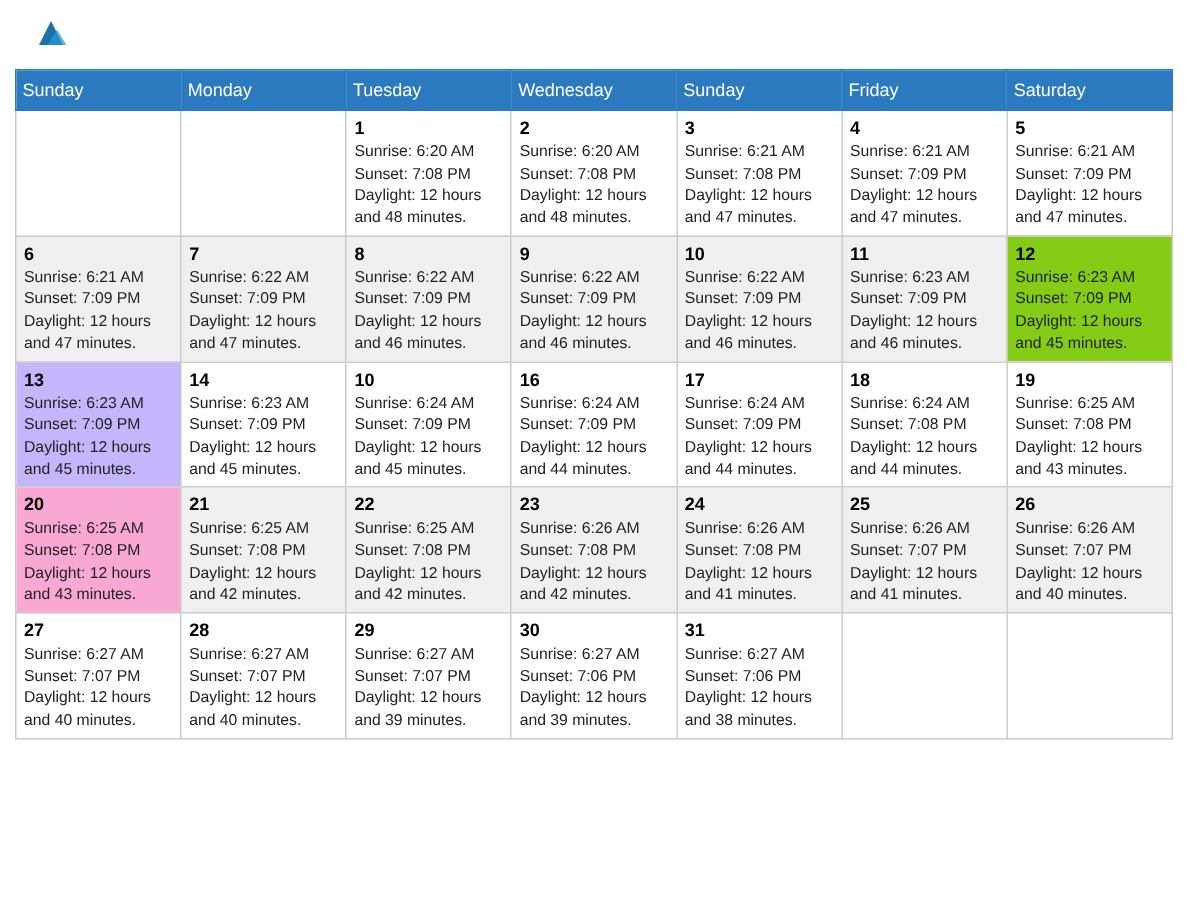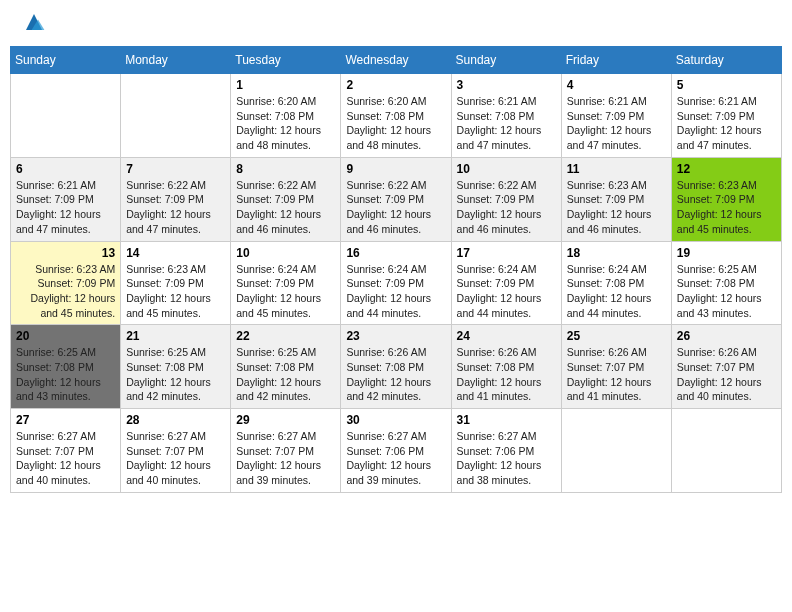--- a/index.html
+++ b/index.html
@@ -203,21 +203,21 @@
 Daylight: 12 hours and 46 minutes.</div>
         </td>
         <td style="background: #84cc16;">
           <span class="day-number">12</span>
           <div class="day-info" style="white-space: pre-line;">Sunrise: 6:23 AM
 Sunset: 7:09 PM
 Daylight: 12 hours and 45 minutes.</div>
         </td>
       </tr>
       <tr>
-        <td style="background: #fef9c3; text-align: right;">
+        <td style="background: #c4b5fd;">
           <span class="day-number">13</span>
           <div class="day-info" style="white-space: pre-line;">Sunrise: 6:23 AM
 Sunset: 7:09 PM
 Daylight: 12 hours and 45 minutes.</div>
         </td>
         <td style="background: rgb(255, 255, 255);">
           <span class="day-number">14</span>
           <div class="day-info" style="white-space: pre-line;">Sunrise: 6:23 AM
 Sunset: 7:09 PM
 Daylight: 12 hours and 45 minutes.</div>
@@ -247,21 +247,21 @@
 Daylight: 12 hours and 44 minutes.</div>
         </td>
         <td style="background: rgb(255, 255, 255);">
           <span class="day-number">19</span>
           <div class="day-info" style="white-space: pre-line;">Sunrise: 6:25 AM
 Sunset: 7:08 PM
 Daylight: 12 hours and 43 minutes.</div>
         </td>
       </tr>
       <tr>
-        <td style="background: #737373;">
+        <td style="background: #f9a8d4;">
           <span class="day-number">20</span>
           <div class="day-info" style="white-space: pre-line;">Sunrise: 6:25 AM
 Sunset: 7:08 PM
 Daylight: 12 hours and 43 minutes.</div>
         </td>
         <td style="background: rgb(240, 240, 240);">
           <span class="day-number">21</span>
           <div class="day-info" style="white-space: pre-line;">Sunrise: 6:25 AM
 Sunset: 7:08 PM
 Daylight: 12 hours and 42 minutes.</div>

